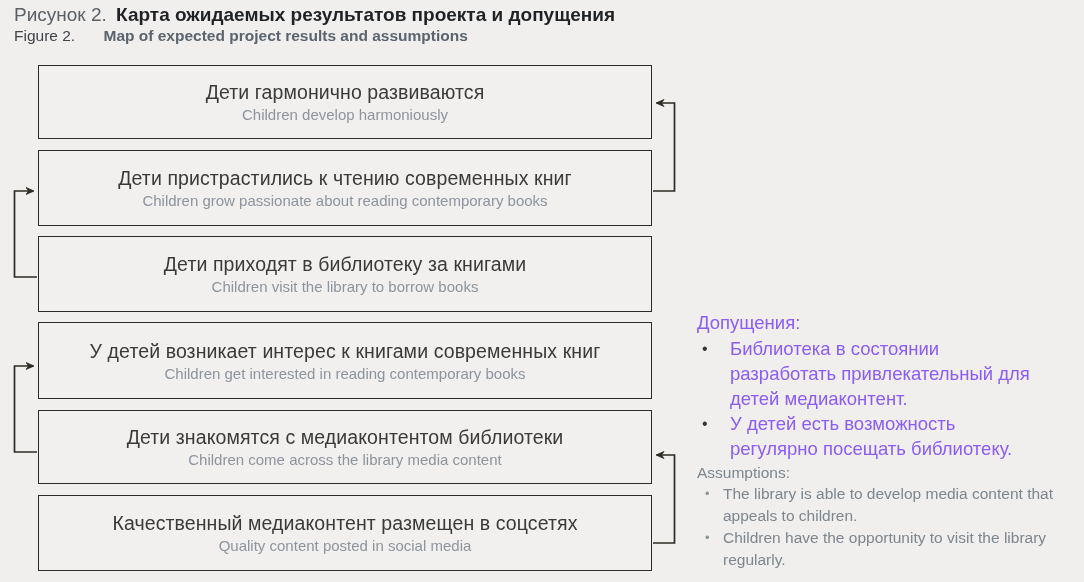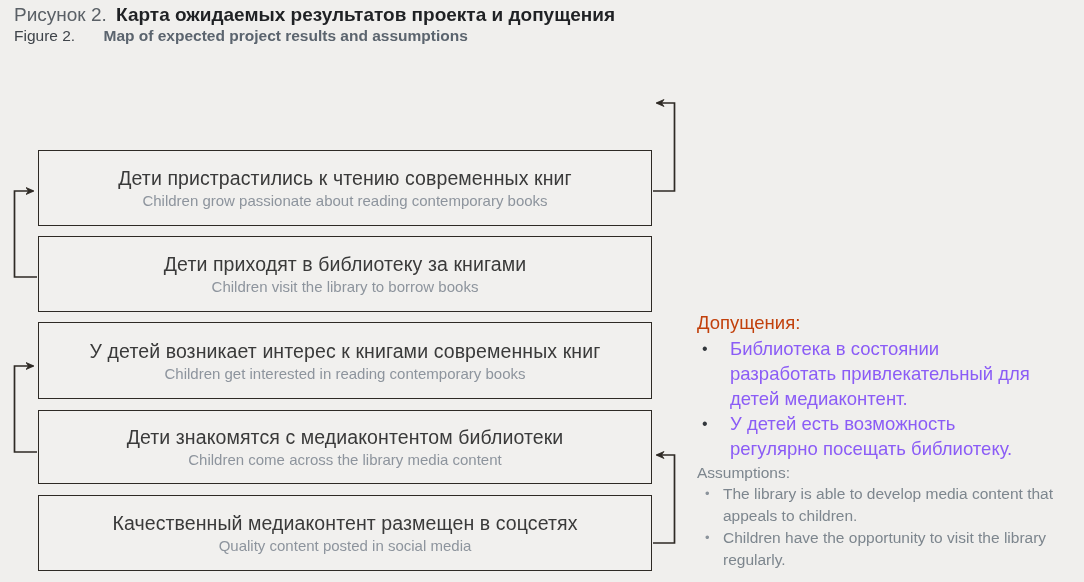--- a/index.html
+++ b/index.html
@@ -40,21 +40,21 @@
   #box4 { top: 322px; height: 77px; }
   #box5 { top: 410px; height: 74px; }
   #box6 { top: 495px; height: 76px; }
 
   
   svg.connectors { position: absolute; left: 0; top: 0; pointer-events: none; }
 
   
   .assume { position: absolute; left: 697px; top: 310px; width: 382px; }
   .assume .h-ru {
-    font-size: 18.5px; color: #c2410c; line-height: 25px;
+    font-size: 18.5px; color: #8b5cf6; line-height: 25px;
   }
   .bullets-ru { margin-top: 1px; }
   .b-row { display: flex; align-items: flex-start; }
   .b-row .dot-ru {
     width: 33px; flex: 0 0 33px; text-align: left;
     padding-left: 5px; font-size: 16px; color: #32373c; line-height: 25px;
   }
   .b-row .txt-ru {
     font-size: 18.5px; color: #8b5cf6; line-height: 25px; width: 312px;
   }
@@ -78,20 +78,24 @@
     <div class="hdr-line1">
       <span class="hdr-label-ru">Рисунок 2.</span>
       <span class="hdr-title-ru">Карта ожидаемых результатов проекта и допущения</span>
     </div>
     <div class="hdr-line2">
       <span class="hdr-label-en">Figure 2.</span>
       <span class="hdr-title-en">Map of expected project results and assumptions</span>
     </div>
   </div>
 
+  <div class="rbox" id="box1">
+    <div class="ru">Дети гармонично развиваются</div>
+    <div class="en">Children develop harmoniously</div>
+  </div>
   <div class="rbox" id="box2">
     <div class="ru">Дети пристрастились к чтению современных книг</div>
     <div class="en">Children grow passionate about reading contemporary books</div>
   </div>
   <div class="rbox" id="box3">
     <div class="ru">Дети приходят в библиотеку за книгами</div>
     <div class="en">Children visit the library to borrow books</div>
   </div>
   <div class="rbox" id="box4">
     <div class="ru">У детей возникает интерес к книгами современных книг</div>

